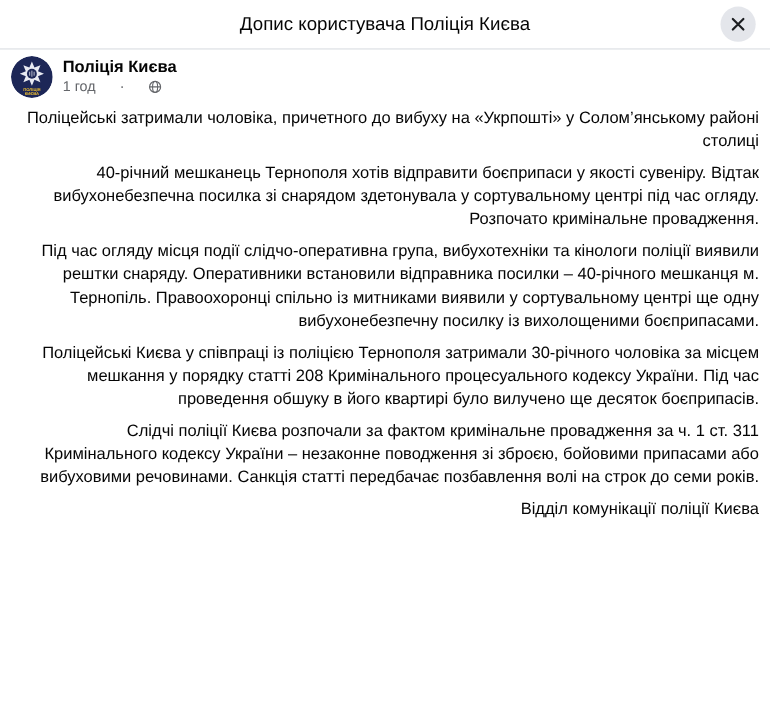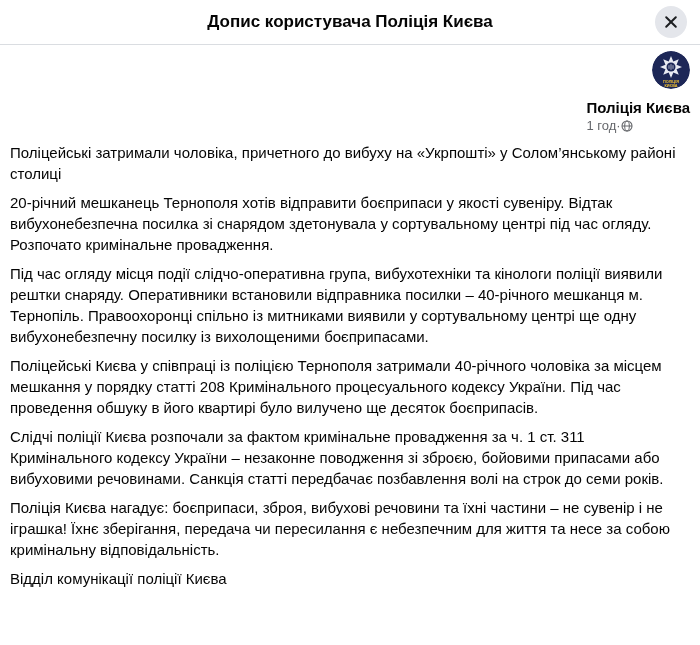--- a/index.html
+++ b/index.html
@@ -27,44 +27,43 @@
     position: relative;
     height: 45px;
     border-bottom: 1px solid var(--divider);
     display: flex;
     align-items: center;
     justify-content: center;
   }
   .modal-title {
     margin: 0;
     font-size: 17px;
-    font-weight: 700;
+    font-weight: 400;
     color: var(--text-primary);
   }
   .close-btn {
     position: absolute;
     right: 13px;
     top: 6px;
     width: 32px;
     height: 32px;
     border-radius: 50%;
     background: var(--close-bg);
     border: none;
     padding: 0;
     display: flex;
     align-items: center;
     justify-content: center;
     cursor: pointer;
   }
   .post-header {
     display: flex;
-    align-items: flex-end;
+    align-items: flex-start;
     gap: 9px;
     padding: 6px 10px 4px 10px;
-    flex-direction: column;
   }
   .avatar {
     width: 38px;
     height: 38px;
     border-radius: 50%;
     overflow: hidden;
     flex: 0 0 38px;
     cursor: pointer;
     display: block;
   }
@@ -73,34 +72,34 @@
     font-size: 15px;
     font-weight: 700;
     color: var(--text-primary);
     text-decoration: none;
     line-height: 19px;
     cursor: pointer;
   }
   .timestamp-row {
     display: flex;
     align-items: center;
-    gap: 0;
+    gap: 22px;
     font-size: 13px;
     color: var(--text-secondary);
     line-height: 17px;
     cursor: pointer;
   }
   .globe { display: block; color: var(--text-secondary); }
   .post-text {
     padding: 4px 10px 0 10px;
     font-size: 15px;
     line-height: 21px;
     color: var(--text-primary);
   }
-  .post-text p { margin: 0 0 8px 0; }
+  .post-text p { margin: 0 0 8px 0; text-align: right; }
   .post-text p:last-child { margin-bottom: 0; }
 </style>
 </head>
 <body>
 
 <div class="modal">
 
   <header class="modal-header">
     <h1 class="modal-title">Допис користувача Поліція Києва</h1>
     <button class="close-btn" aria-label="Close">
@@ -132,22 +131,21 @@
             <circle cx="6" cy="6" r="5" fill="none" stroke="currentColor" stroke-width="1.1"></circle>
             <ellipse cx="6" cy="6" rx="2.3" ry="5" fill="none" stroke="currentColor" stroke-width="1"></ellipse>
             <line x1="1" y1="6" x2="11" y2="6" stroke="currentColor" stroke-width="1"></line>
           </svg>
         </a>
       </div>
     </div>
 
     <div class="post-text">
       <p>Поліцейські затримали чоловіка, причетного до вибуху на «Укрпошті» у Солом’янському районі столиці</p>
-      <p>20-річний мешканець Тернополя хотів відправити боєприпаси у якості сувеніру. Відтак вибухонебезпечна посилка зі снарядом здетонувала у сортувальному центрі під час огляду. Розпочато кримінальне провадження.</p>
+      <p>40-річний мешканець Тернополя хотів відправити боєприпаси у якості сувеніру. Відтак вибухонебезпечна посилка зі снарядом здетонувала у сортувальному центрі під час огляду. Розпочато кримінальне провадження.</p>
       <p>Під час огляду місця події слідчо-оперативна група, вибухотехніки та кінологи поліції виявили рештки снаряду. Оперативники встановили відправника посилки – 40-річного мешканця м. Тернопіль. Правоохоронці спільно із митниками виявили у сортувальному центрі ще одну вибухонебезпечну посилку із вихолощеними боєприпасами.</p>
-      <p>Поліцейські Києва у співпраці із поліцією Тернополя затримали 40-річного чоловіка за місцем мешкання у порядку статті 208 Кримінального процесуального кодексу України. Під час проведення обшуку в його квартирі було вилучено ще десяток боєприпасів.</p>
+      <p>Поліцейські Києва у співпраці із поліцією Тернополя затримали 30-річного чоловіка за місцем мешкання у порядку статті 208 Кримінального процесуального кодексу України. Під час проведення обшуку в його квартирі було вилучено ще десяток боєприпасів.</p>
       <p>Слідчі поліції Києва розпочали за фактом кримінальне провадження за ч. 1 ст. 311 Кримінального кодексу України – незаконне поводження зі зброєю, бойовими припасами або вибуховими речовинами. Санкція статті передбачає позбавлення волі на строк до семи років.</p>
-      <p>Поліція Києва нагадує: боєприпаси, зброя, вибухові речовини та їхні частини – не сувенір і не іграшка! Їхнє зберігання, передача чи пересилання є небезпечним для життя та несе за собою кримінальну відповідальність.</p>
       <p>Відділ комунікації поліції Києва</p>
     </div>
 
   </div>
 </div>
 
 </body></html>

